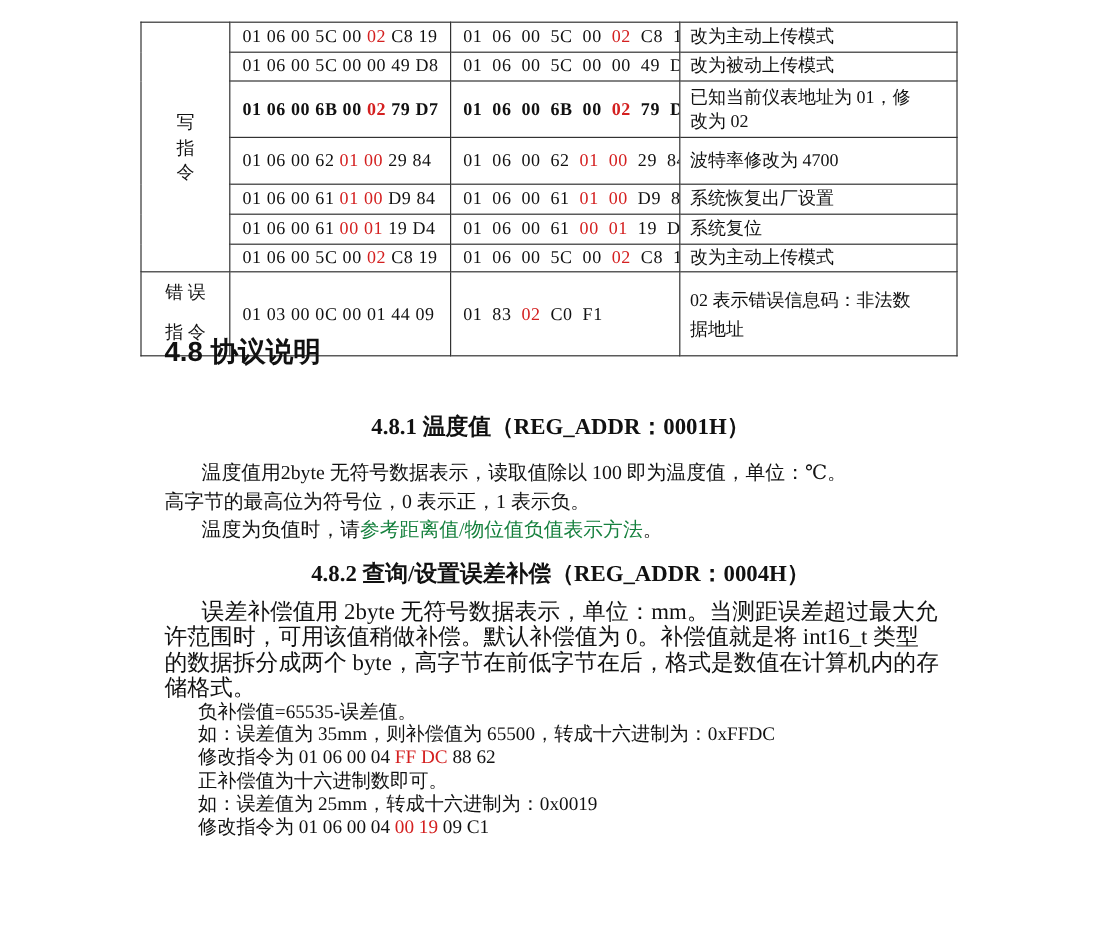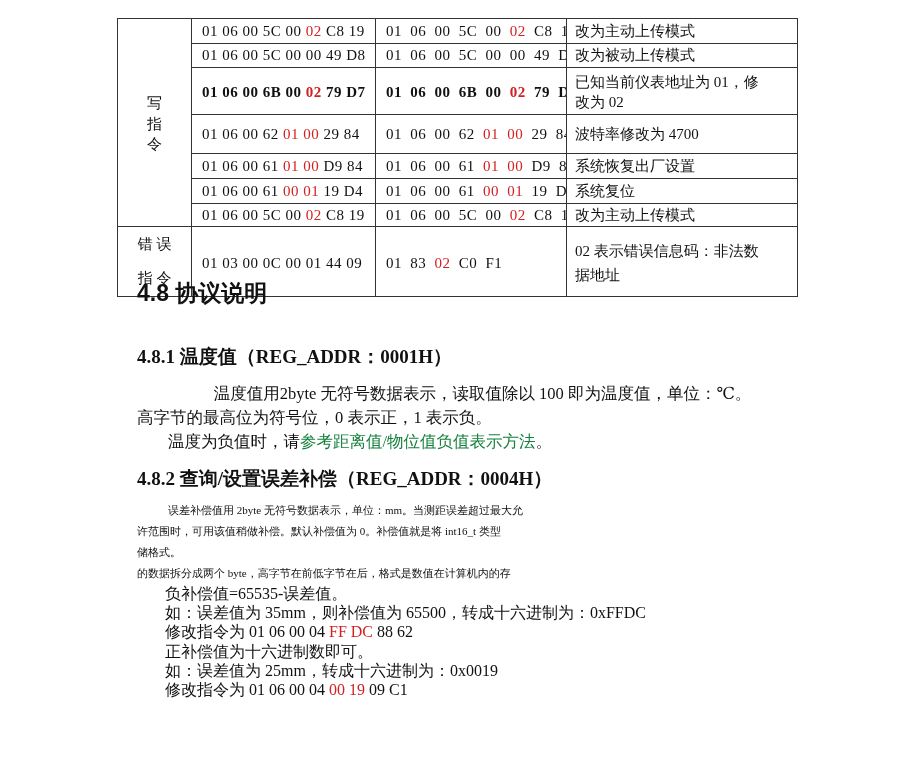--- a/index.html
+++ b/index.html
@@ -45,26 +45,27 @@
   .red{color:#d42020;}
   
   .content{position:absolute;left:137px;top:278px;width:660px;}
   .h1{
     font-family:"Liberation Sans","DejaVu Sans",sans-serif;
     font-weight:bold;font-size:23px;line-height:30px;margin:0;
   }
   .h2{
     font-weight:bold;font-size:19px;line-height:26px;margin:0;
     font-family:"Liberation Serif","DejaVu Serif",serif;
+    text-align:center;
   }
   .h2a{margin-top:36px;}
   .h2b{margin-top:12px;}
   .para{margin-top:12px;font-size:16.5px;}
   .para .tline{line-height:24px;}
-  .para2{margin-top:8px;font-size:11px;}
+  .para2{margin-top:8px;font-size:19px;}
   .para2 .tline{line-height:21px;}
   .compact{font-size:16px;}
   .compact .tline{line-height:19.2px;}
   .footer{margin-top:10px;font-size:16px;}
   .footer .tline{line-height:28px;}
   a.doclink{
     color:#15803d;
     cursor:pointer;
   }
 </style>
@@ -129,30 +130,30 @@
         </tr>
       </tbody>
   </table>
 </div>
 
 <div class="content">
   <h1 class="h1">4.8 协议说明</h1>
   <div id="sections">
       <h2 class="h2 h2a">4.8.1 温度值（REG_ADDR：0001H）</h2>
       <div class="para">
-        <div class="tline" style="padding-left: 31px; text-align: center;">温度值用2byte 无符号数据表示，读取值除以 100 即为温度值，单位：℃。</div>
+        <div class="tline" style="padding-left: 31px;">温度值用2byte 无符号数据表示，读取值除以 100 即为温度值，单位：℃。</div>
         <div class="tline">高字节的最高位为符号位，0 表示正，1 表示负。</div>
         <div class="tline" style="padding-left: 31px;">温度为负值时，请<a class="doclink">参考距离值/物位值负值表示方法</a>。</div>
       </div>
       <h2 class="h2 h2b">4.8.2 查询/设置误差补偿（REG_ADDR：0004H）</h2>
       <div class="para2">
         <div class="tline" style="padding-left: 31px;">误差补偿值用 2byte 无符号数据表示，单位：mm。当测距误差超过最大允</div>
         <div class="tline">许范围时，可用该值稍做补偿。默认补偿值为 0。补偿值就是将 int16_t 类型</div>
+        <div class="tline">的数据拆分成两个 byte，高字节在前低字节在后，格式是数值在计算机内的存</div>
         <div class="tline">储格式。</div>
-        <div class="tline">的数据拆分成两个 byte，高字节在前低字节在后，格式是数值在计算机内的存</div>
       </div>
       <div class="compact">
         <div class="tline" style="padding-left: 28px;">负补偿值=65535-误差值。</div>
         <div class="tline" style="padding-left: 28px;">如：误差值为 35mm，则补偿值为 65500，转成十六进制为：0xFFDC</div>
         <div class="tline" style="padding-left: 28px;">修改指令为 01 06 00 04 <span class="red">FF DC</span> 88 62</div>
         <div class="tline" style="padding-left: 28px;">正补偿值为十六进制数即可。</div>
         <div class="tline" style="padding-left: 28px;">如：误差值为 25mm，转成十六进制为：0x0019</div>
         <div class="tline" style="padding-left: 28px;">修改指令为 01 06 00 04 <span class="red">00 19</span> 09 C1</div>
       </div>
     </div>

